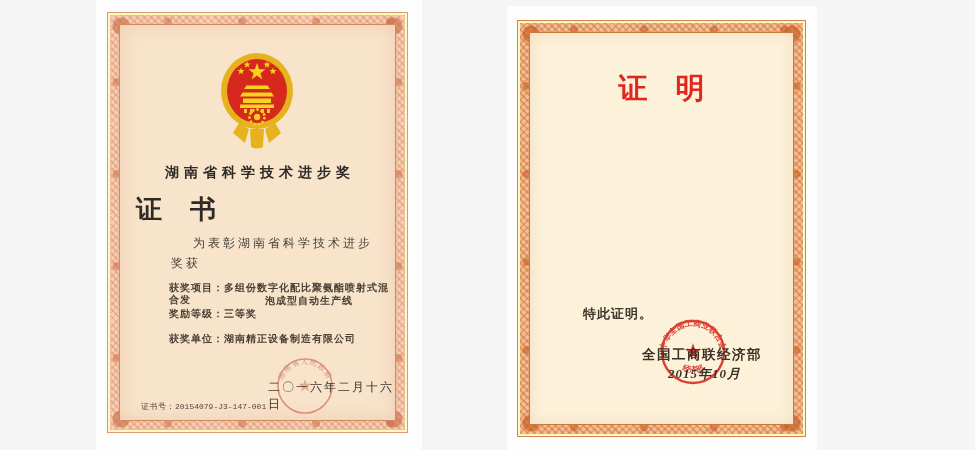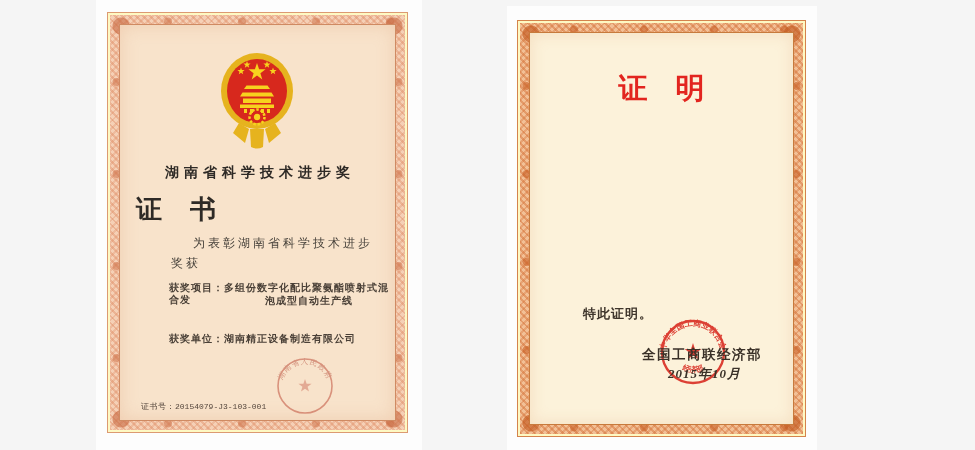--- a/index.html
+++ b/index.html
@@ -192,39 +192,43 @@
       <div id="l-award-title">湖南省科学技术进步奖</div>
       <div id="l-doc-type">证书</div>
 
       <div class="l-intro-line" id="l-intro-1">为表彰湖南省科学技术进步奖获</div>
 
       <div class="l-field" id="l-project">
         <span>获奖项目：</span><span>多组份数字化配比聚氨酯喷射式混合发</span>
       </div>
       <div class="l-field" id="l-project-2">泡成型自动生产线</div>
 
+      <div class="l-field" id="l-grade">
+        <span>奖励等级：</span><span>三等奖</span>
+      </div>
 
       <div class="l-field" id="l-unit">
         <span>获奖单位：</span><span>湖南精正设备制造有限公司</span>
       </div>
 
       <svg id="l-seal" viewBox="0 0 62 62">
         <defs>
           <path id="lsArc" d="M 7,33 A 24,24 0 0 1 55,33" fill="none"></path>
         </defs>
         <circle cx="31" cy="31" r="27" fill="none" stroke="#c0503c" stroke-width="1.6"></circle>
         <polygon fill="#c0503c" opacity=".7" points="31,24 32.6,28.7 37.6,28.8 33.6,31.8 35,36.6 31,33.7 27,36.6 28.4,31.8 24.4,28.8 29.4,28.7"></polygon>
         <text font-size="7.5" fill="#b5523f" letter-spacing="1">
           <textPath href="#lsArc" startOffset="50%" text-anchor="middle">湖南省人民政府</textPath>
         </text>
       </svg>
 
+      <div id="l-date">二〇一六年二月十六日</div>
 
       <div id="l-certno">
-        <span>证书号：</span><span class="num">20154079-J3-103-001</span>
+        <span>证书号：</span><span class="num">20154079-J3-147-001</span>
       </div>
 
     </div>
   </div>
 
   <div class="photo" id="photo-right">
   </div>
   <div class="cert" id="cert-right">
     <div class="band"></div>
     <div class="paper"></div>

